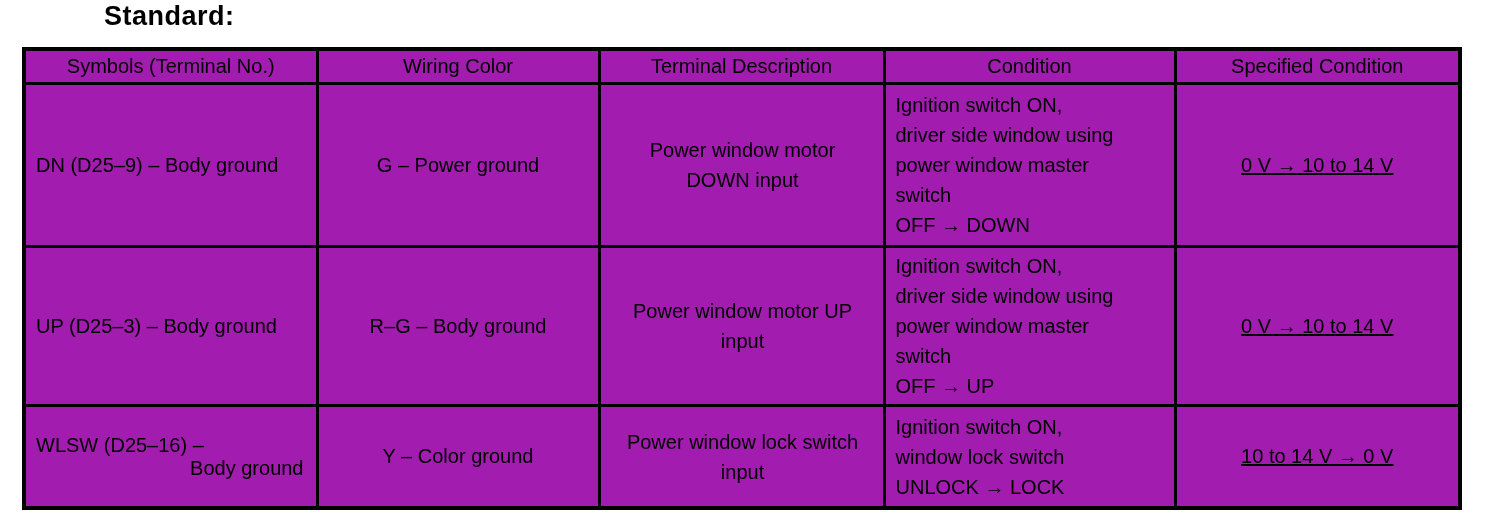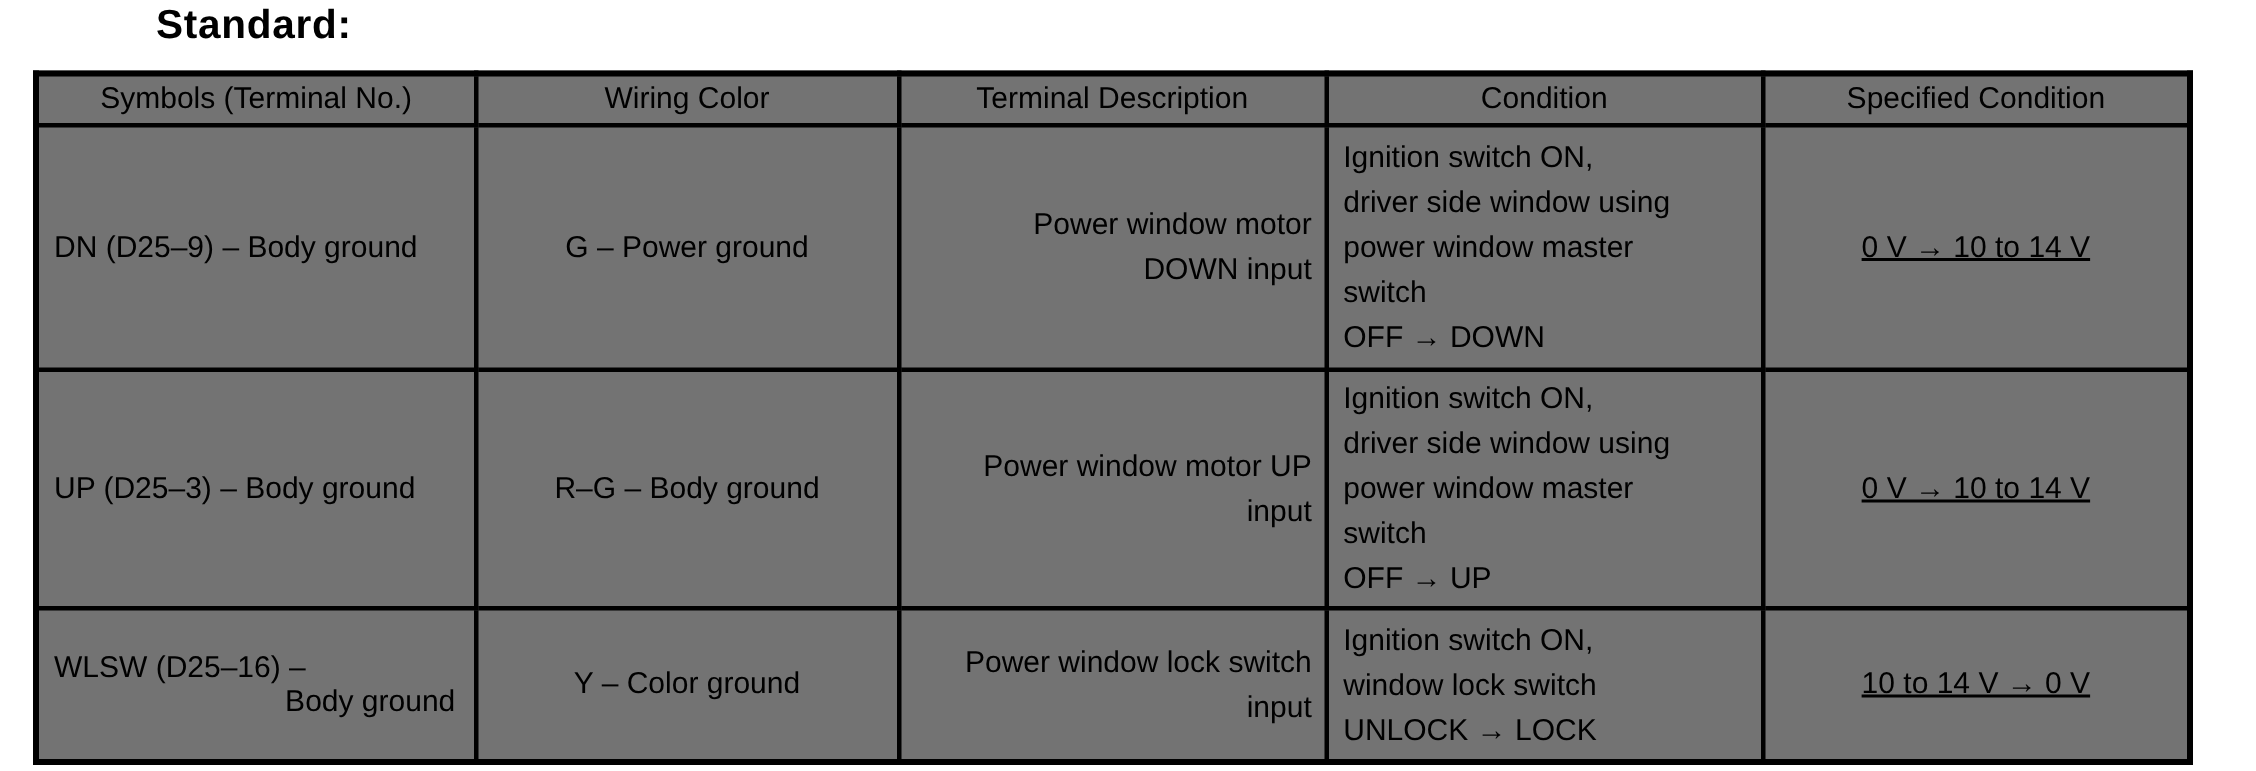--- a/index.html
+++ b/index.html
@@ -27,21 +27,21 @@
     font-weight: bold;
     letter-spacing: 0.5px;
   }
   table.spec-table {
     position: absolute;
     left: 22px;
     top: 47px;
     border-collapse: collapse;
     table-layout: fixed;
     width: 1436px;
-    background: #737373;
+    background: #a21caf;
   }
   table.spec-table th,
   table.spec-table td {
     border: 3px solid #000000;
     font-size: 20px;
     font-weight: normal;
     vertical-align: middle;
     overflow: hidden;
   }
   table.spec-table {
@@ -62,21 +62,21 @@
     padding: 2px 12px 2px 10px;
   }
   td.c-symbols .line2 {
     text-align: right;
   }
   td.c-wiring {
     text-align: center;
     padding: 2px 6px;
   }
   td.c-desc {
-    text-align: right;
+    text-align: center;
     padding: 2px 8px 2px 10px;
     white-space: pre-line;
     line-height: 30px;
   }
   td.c-cond {
     text-align: left;
     padding: 2px 4px 2px 10px;
     white-space: pre-line;
     line-height: 30px;
   }

